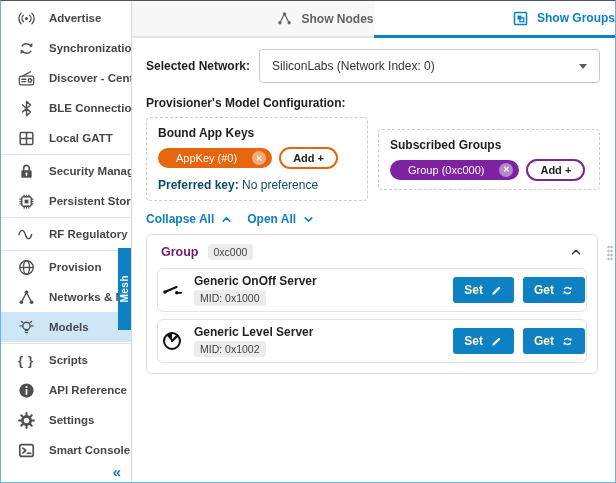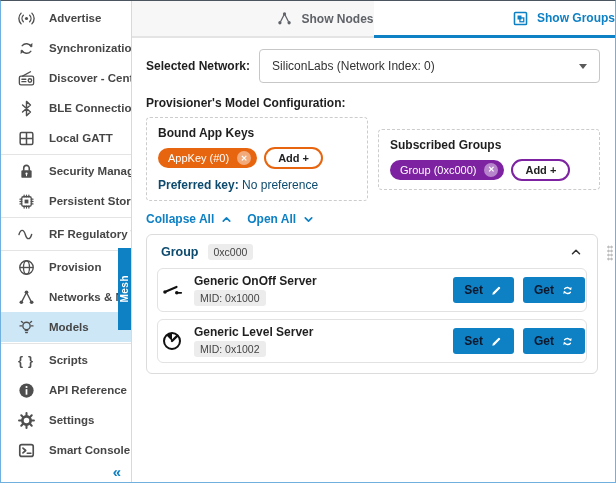--- a/index.html
+++ b/index.html
@@ -39,45 +39,45 @@
   .select{flex:1; height:27px; border:1px solid #c7c7c7; border-radius:4px; background:#fff; display:flex; align-items:center; padding:16px 12px; cursor:pointer;}
   .select-value{font-size:12px; color:#333; flex:1;}
   .caret-down{width:0; height:0; border-left:4.5px solid transparent; border-right:4.5px solid transparent; border-top:5px solid #5a5a5a;}
 
   .section-title{font-size:12px; font-weight:bold; color:#1f1f1f; margin-bottom:7px;}
   .boxes{display:flex; gap:10px; align-items:center;}
   .dashed-box{flex:1; border:1px dashed #cccccc; border-radius:4px; padding:8px 11px;}
   .box-title{font-size:12px; font-weight:bold; color:#1f1f1f;}
   .chips{display:flex; align-items:center; gap:7px; margin-top:7px;}
   .chip{display:inline-flex; align-items:center; border-radius:13px; font-size:11px; white-space:nowrap;}
-  .chip-solid{color:#fff; padding:3px 6px 3px 10px; gap:8px;}
+  .chip-solid{color:#fff; padding:3px 6px 3px 18px; gap:15px;}
   .chip-orange{background:var(--orange);}
   .chip-purple{background:var(--purple);}
   .chip-x{width:14px; height:14px; border-radius:50%; background:rgba(255,255,255,.45); display:inline-flex; align-items:center; justify-content:center; font-size:8px; font-weight:bold; color:#fff; cursor:pointer;}
   .chip-add{background:#fff; color:#222; font-weight:bold; padding:2px 12px; border:2px solid var(--orange); cursor:pointer; height:22px;}
   .chip-add.purple{border-color:var(--purple);}
   .pref-line{margin-top:9px; font-size:12px; color:#0c4a6e;}
   .pref-line b{font-weight:bold;}
 
   .links-row{display:flex; justify-content:flex-start; align-items:center; gap:14px; margin:11px 2px 8px 0;}
   .blue-link{display:inline-flex; align-items:center; gap:6px; color:var(--accent); font-size:12px; font-weight:bold; cursor:pointer;}
 
   .group-card{border:1px solid #dcdcdc; border-radius:6px; margin-right:2px; background:#fff;}
   .gc-header{display:flex; align-items:center; gap:9px; padding:9px 14px 7px; cursor:pointer;}
-  .gc-title{font-size:12.5px; font-weight:bold; color:#0c4a6e;}
+  .gc-title{font-size:12.5px; font-weight:bold; color:#701a75;}
   .badge{background:#ececec; border-radius:3px; padding:2px 6px; font-size:10.5px; color:#444; white-space:nowrap;}
   .gc-caret{margin-left:auto; color:#333; display:inline-flex;}
   .gc-body{padding:1px 10px 10px;}
   .model-row{border:1px solid #e2e2e2; border-radius:6px; padding:5px 1px; display:flex; align-items:center; margin-bottom:7px;}
   .model-row:last-child{margin-bottom:0;}
   .micon{width:26px; display:inline-flex; justify-content:center; margin-right:9px; color:#111; flex:none;}
   .minfo{display:flex; flex-direction:column; align-items:flex-start; gap:2px;}
   .mname{font-size:12px; font-weight:bold; color:#1f1f1f;}
   .mbtns{margin-left:auto; display:flex; gap:9px;}
-  .btn{background:var(--accent); border:none; color:#0f172a; font-family:inherit; font-size:12px; font-weight:bold; height:26px; padding:0 11px; border-radius:3px; display:inline-flex; align-items:center; gap:7px; cursor:pointer;}
+  .btn{background:var(--accent); border:none; color:#fef9c3; font-family:inherit; font-size:12px; font-weight:bold; height:26px; padding:0 11px; border-radius:3px; display:inline-flex; align-items:center; gap:7px; cursor:pointer;}
 
   .drag-handle{position:absolute; right:2px; top:244px; width:6px; height:16px;
     background-image:radial-gradient(#bdbdbd 1px, transparent 1.2px); background-size:3px 4px; cursor:ew-resize;}
 </style>
 </head>
 <body>
 
 <div class="app">
 
   <aside class="sidebar">

